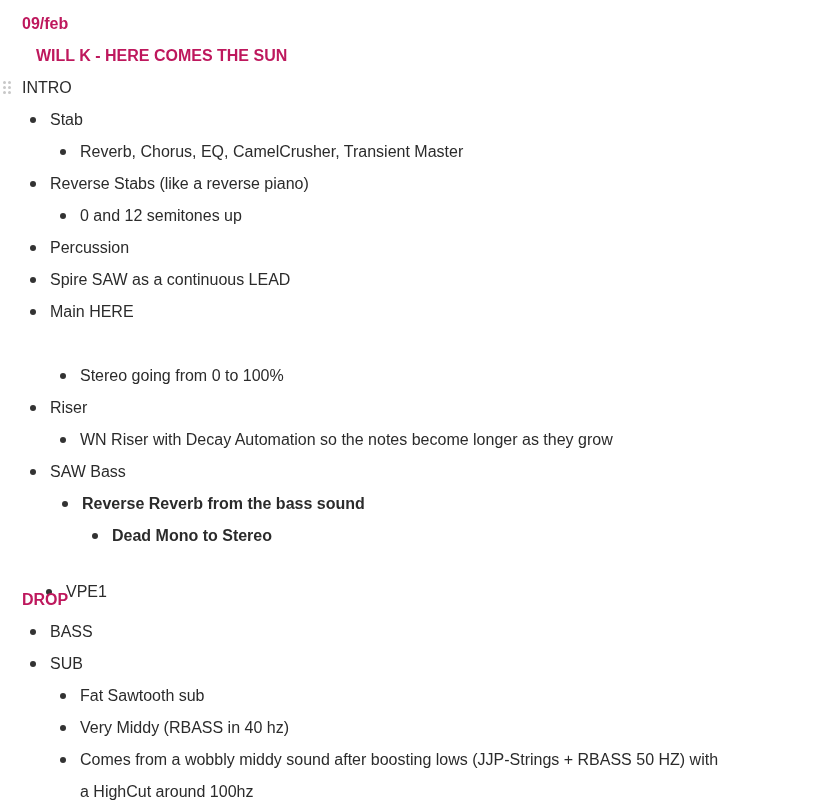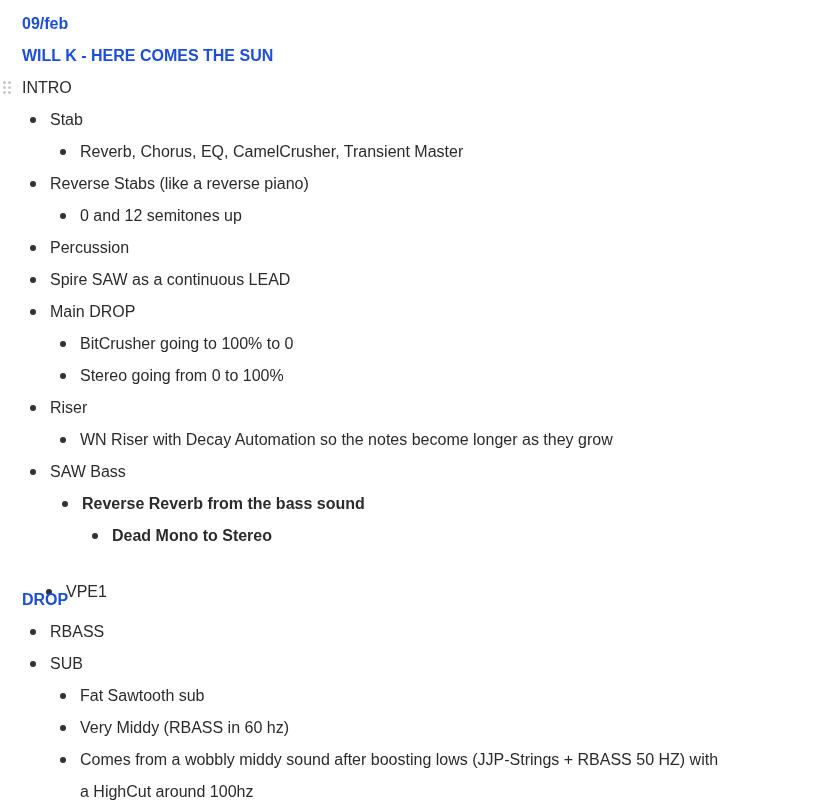--- a/index.html
+++ b/index.html
@@ -23,21 +23,21 @@
     .row {
       position: absolute;
       left: 0;
       height: 32px;
       line-height: 32px;
       white-space: nowrap;
     }
     .heading {
       left: 22px;
       font-weight: 600;
-      color: #1d4ed8;
+      color: #be185d;
     }
     .bold {
       font-weight: 600;
       margin-left: 32px;
     }
     .bullet {
       position: absolute;
       width: 6px;
       height: 6px;
       border-radius: 50%;
@@ -73,21 +73,21 @@
       width: 640px;
       line-height: 32px;
     }
   </style>
 </head>
 <body>
 
 <div class="page">
 
   <div class="row heading" style="top:8px;">09/feb</div>
-  <div class="row heading" style="top:40px;">WILL K - HERE COMES THE SUN</div>
+  <div class="row heading" style="top:40px;margin-left:14px;">WILL K - HERE COMES THE SUN</div>
 
   <div class="row" style="top:72px; width:830px;">
     <div class="drag-handle">
       <span></span>
         <span></span>
         <span></span>
         <span></span>
         <span></span>
         <span></span>
     </div>
@@ -113,25 +113,21 @@
   <div class="row lvl1" style="top:232px; width:830px;">
     <span class="bullet"></span>
     <span class="txt">Percussion</span>
   </div>
   <div class="row lvl1" style="top:264px; width:830px;">
     <span class="bullet"></span>
     <span class="txt">Spire SAW as a continuous LEAD</span>
   </div>
   <div class="row lvl1" style="top:296px; width:830px;">
     <span class="bullet"></span>
-    <span class="txt">Main DROP</span>
-  </div>
-  <div class="row lvl2" style="top:328px; width:830px;">
-    <span class="bullet"></span>
-    <span class="txt">BitCrusher going to 100% to 0</span>
+    <span class="txt">Main HERE</span>
   </div>
   <div class="row lvl2" style="top:360px; width:830px;">
     <span class="bullet"></span>
     <span class="txt">Stereo going from 0 to 100%</span>
   </div>
   <div class="row lvl1" style="top:392px; width:830px;">
     <span class="bullet"></span>
     <span class="txt">Riser</span>
   </div>
   <div class="row lvl2" style="top:424px; width:790px;">
@@ -152,32 +148,32 @@
   </div>
   <div class="row lvl1" style="top:576px; width:692px;margin-left:16px;">
     <span class="bullet"></span>
     <span class="txt">VPE1</span>
   </div>
 
   <div class="row heading" style="top:584px;">DROP</div>
 
   <div class="row lvl1" style="top:616px; width:830px;">
     <span class="bullet"></span>
-    <span class="txt">RBASS</span>
+    <span class="txt">BASS</span>
   </div>
   <div class="row lvl1" style="top:648px; width:686px;">
     <span class="bullet"></span>
     <span class="txt">SUB</span>
   </div>
   <div class="row lvl2" style="top:680px; width:830px;padding-left:42px;">
     <span class="bullet"></span>
     <span class="txt">Fat Sawtooth sub</span>
   </div>
   <div class="row lvl2" style="top:712px; width:830px;">
     <span class="bullet"></span>
-    <span class="txt">Very Middy (RBASS in 60 hz)</span>
+    <span class="txt">Very Middy (RBASS in 40 hz)</span>
   </div>
   <div class="row lvl2 multiline" style="top:744px; width:830px;">
     <span class="bullet"></span>
     <span class="txt">Comes from a wobbly middy sound after boosting lows (JJP-Strings + RBASS 50 HZ) with a HighCut around 100hz</span>
   </div>
 
 </div>
 
 </body></html>

